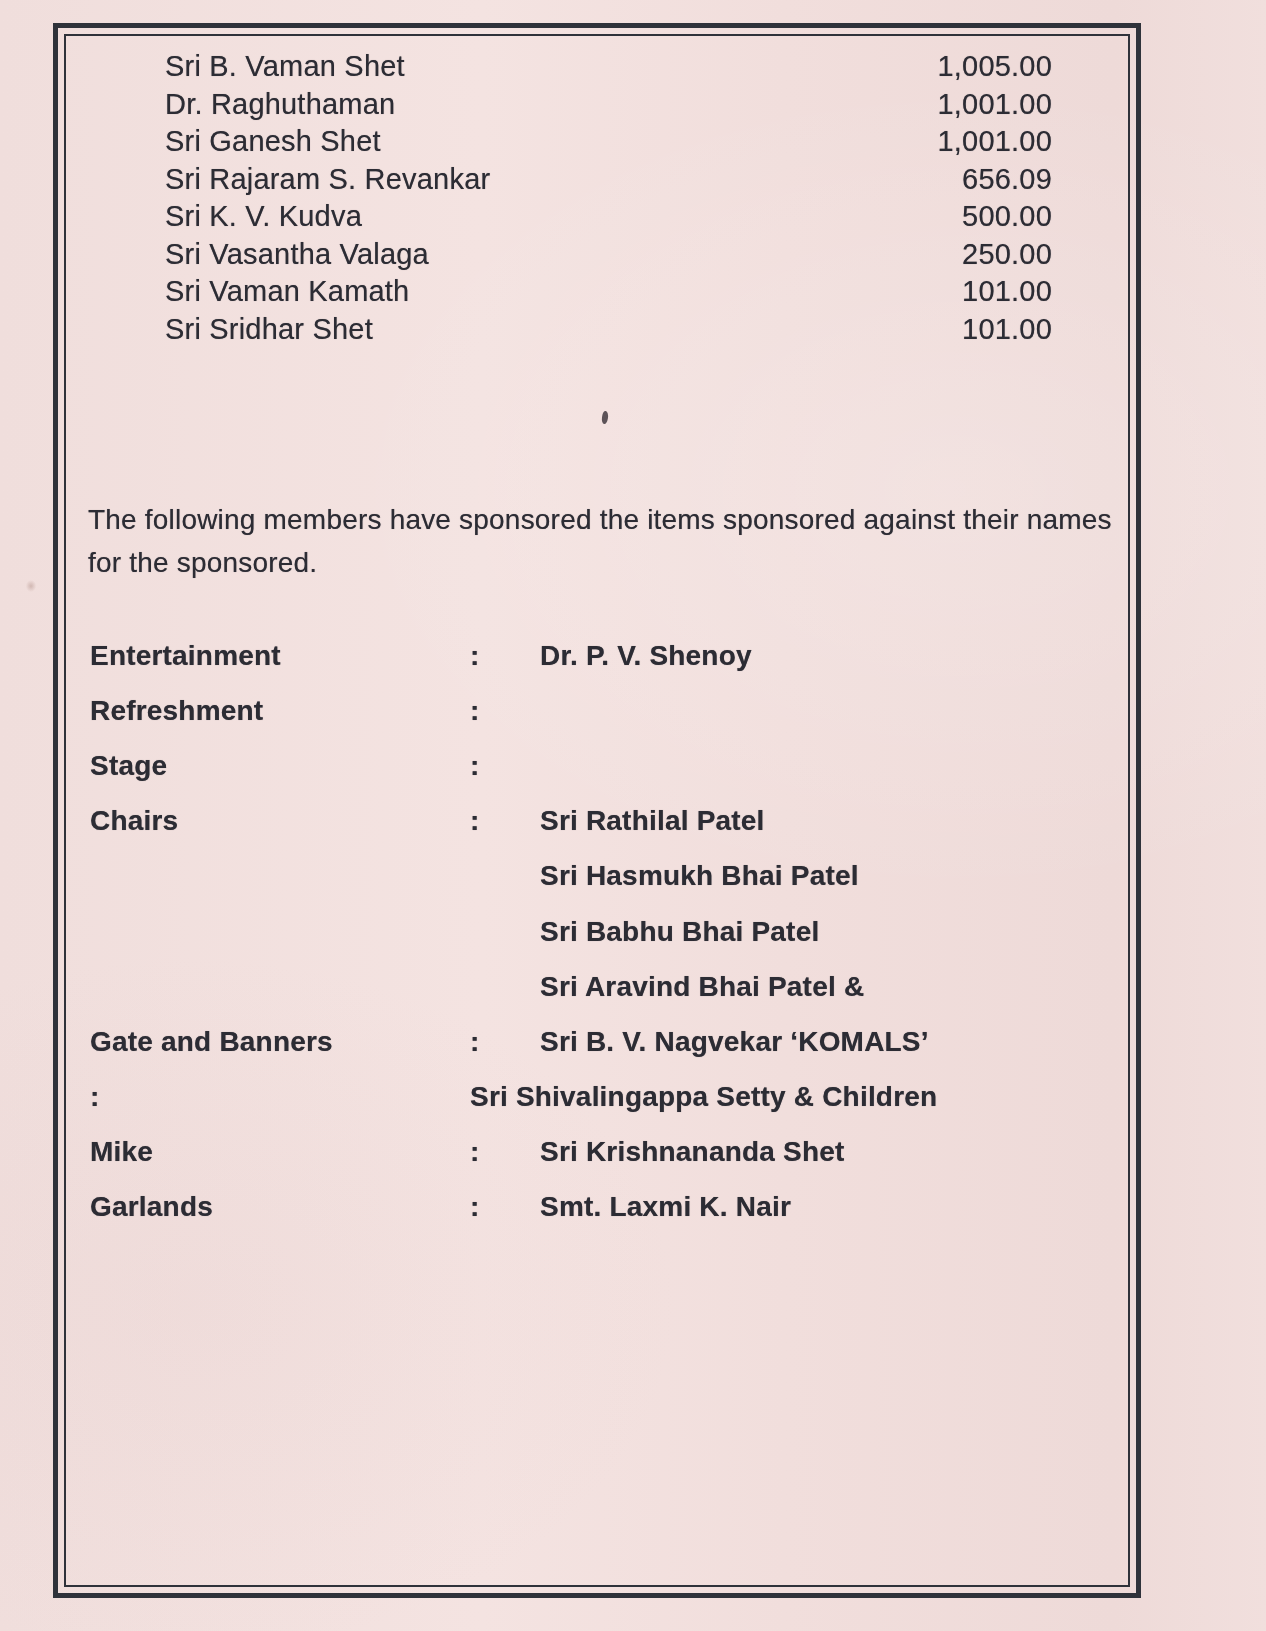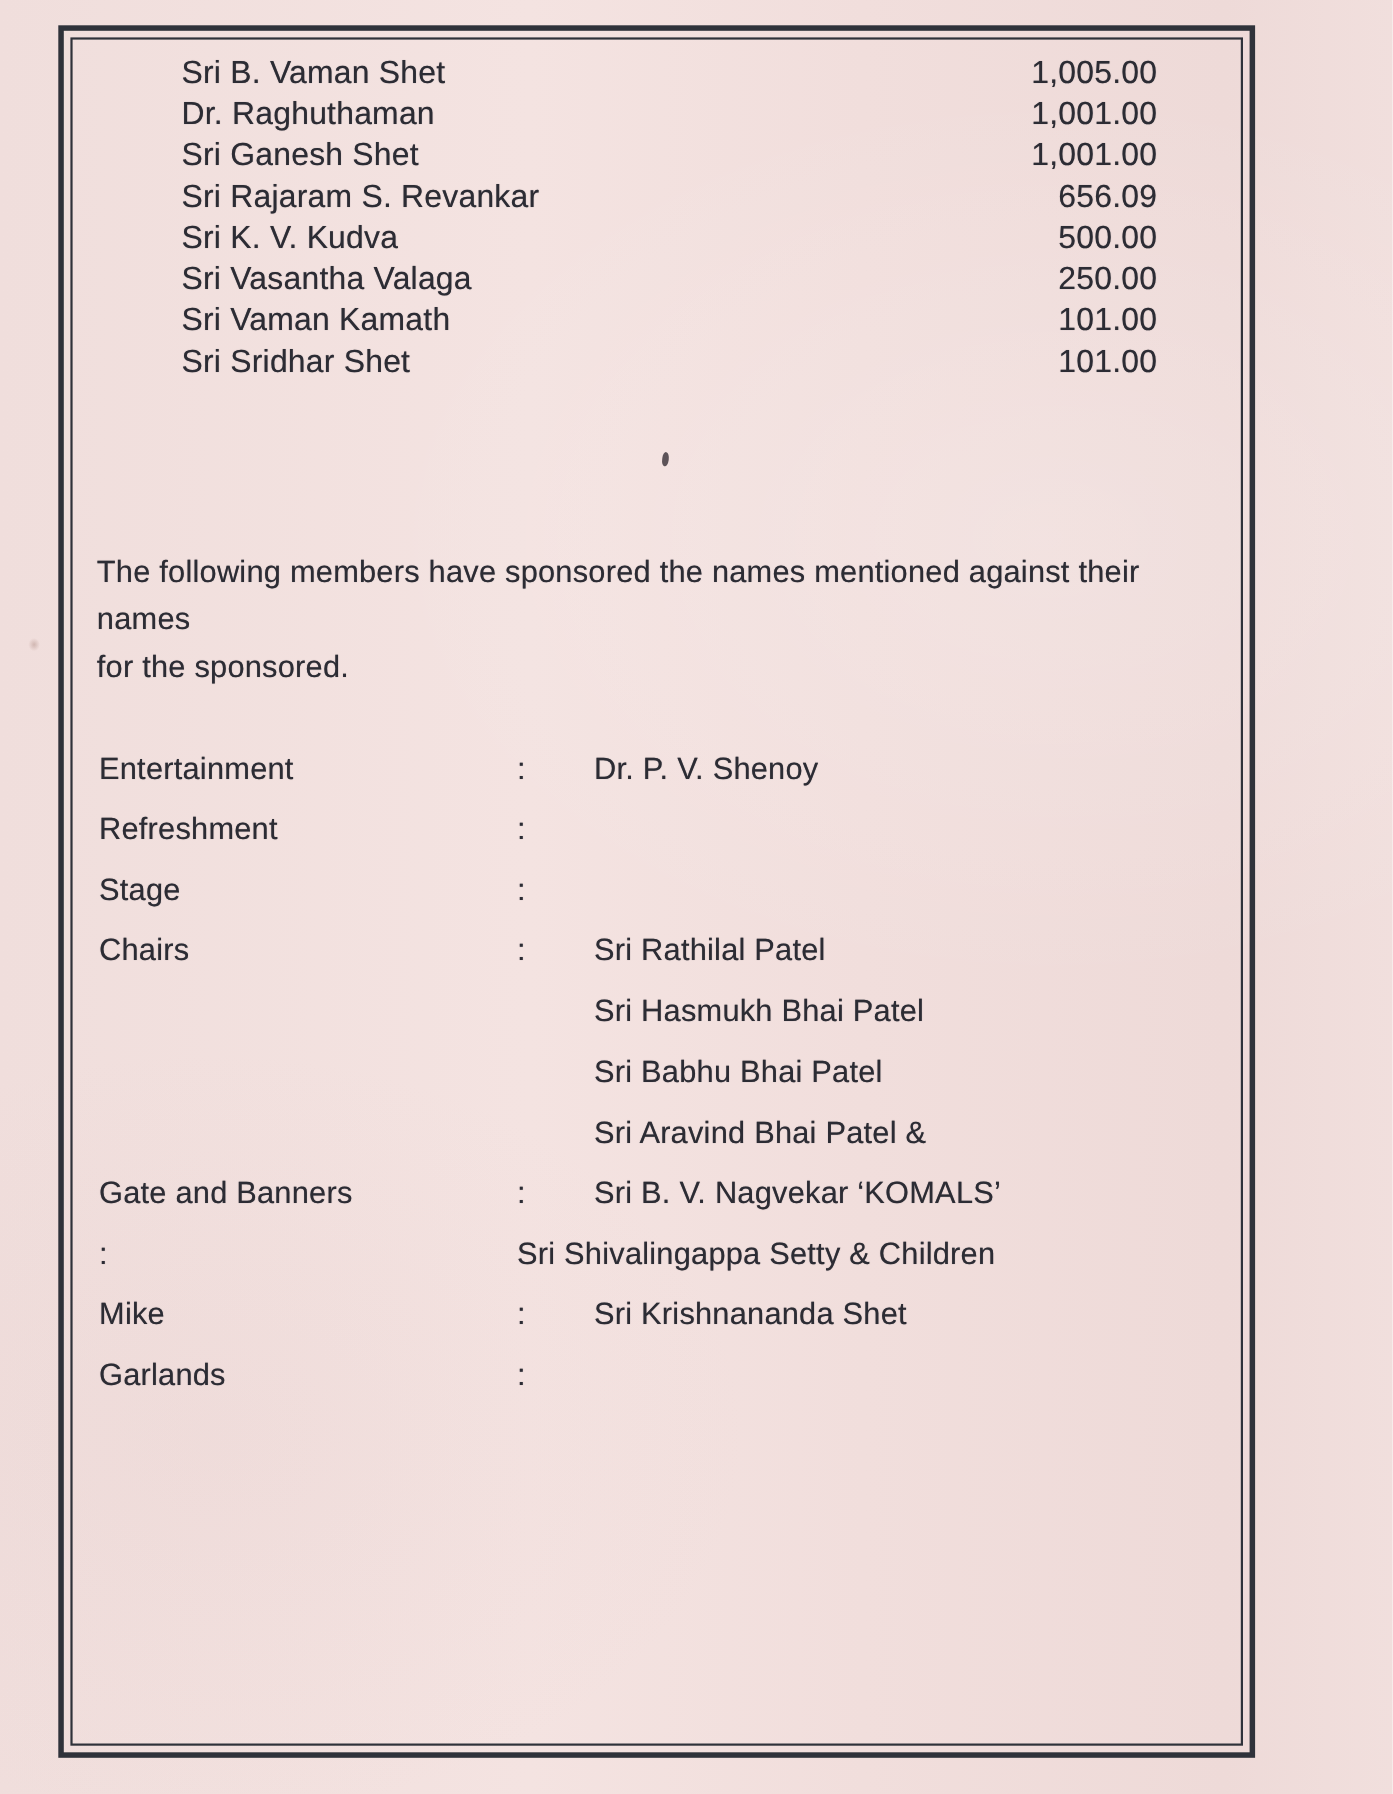--- a/index.html
+++ b/index.html
@@ -48,20 +48,21 @@
   .intro {
     margin: 150px 0 0 22px;
     font-size: 28px;
     line-height: 43px;
     letter-spacing: 0.2px;
   }
 
   
   .sponsor-list {
     margin: 44px 0 0 24px;
+    font-weight: bold;
   }
   .sponsor-row {
     display: grid;
     grid-template-columns: 380px 70px 1fr;
     align-items: center;
     height: 55.2px;
     font-size: 28px;
     letter-spacing: 0.2px;
   }
   .sponsor-item, .sponsor-colon, .sponsor-name { white-space: nowrap; }
@@ -124,21 +125,21 @@
           <span class="donor-name">Sri Vaman Kamath</span>
           <span class="donor-amount">101.00</span>
         </div>
         <div class="donor-row">
           <span class="donor-name">Sri Sridhar Shet</span>
           <span class="donor-amount">101.00</span>
         </div>
       </div>
 
       <div class="intro">
-        <div>The following members have sponsored the names mentioned against their names</div>
+        <div>The following members have sponsored the items sponsored against their names</div>
         <div>for the sponsored.</div>
       </div>
 
       <div class="sponsor-list">
         <div class="sponsor-row">
           <span class="sponsor-item">Entertainment</span>
           <span class="sponsor-colon">:</span>
           <span class="sponsor-name">Dr. P. V. Shenoy</span>
         </div>
         <div class="sponsor-row">
@@ -179,20 +180,21 @@
           <span class="sponsor-name">Sri Shivalingappa Setty &amp; Children</span>
         </div>
         <div class="sponsor-row">
           <span class="sponsor-item">Mike</span>
           <span class="sponsor-colon">:</span>
           <span class="sponsor-name">Sri Krishnananda Shet</span>
         </div>
         <div class="sponsor-row">
           <span class="sponsor-item">Garlands</span>
           <span class="sponsor-colon">:</span>
+          <span class="sponsor-name">Smt. Laxmi K. Nair</span>
         </div>
       </div>
 
     </div>
   </div>
 </div>
 
 <div class="ink-speck"></div>
 <div class="paper-smudge"></div>
 

